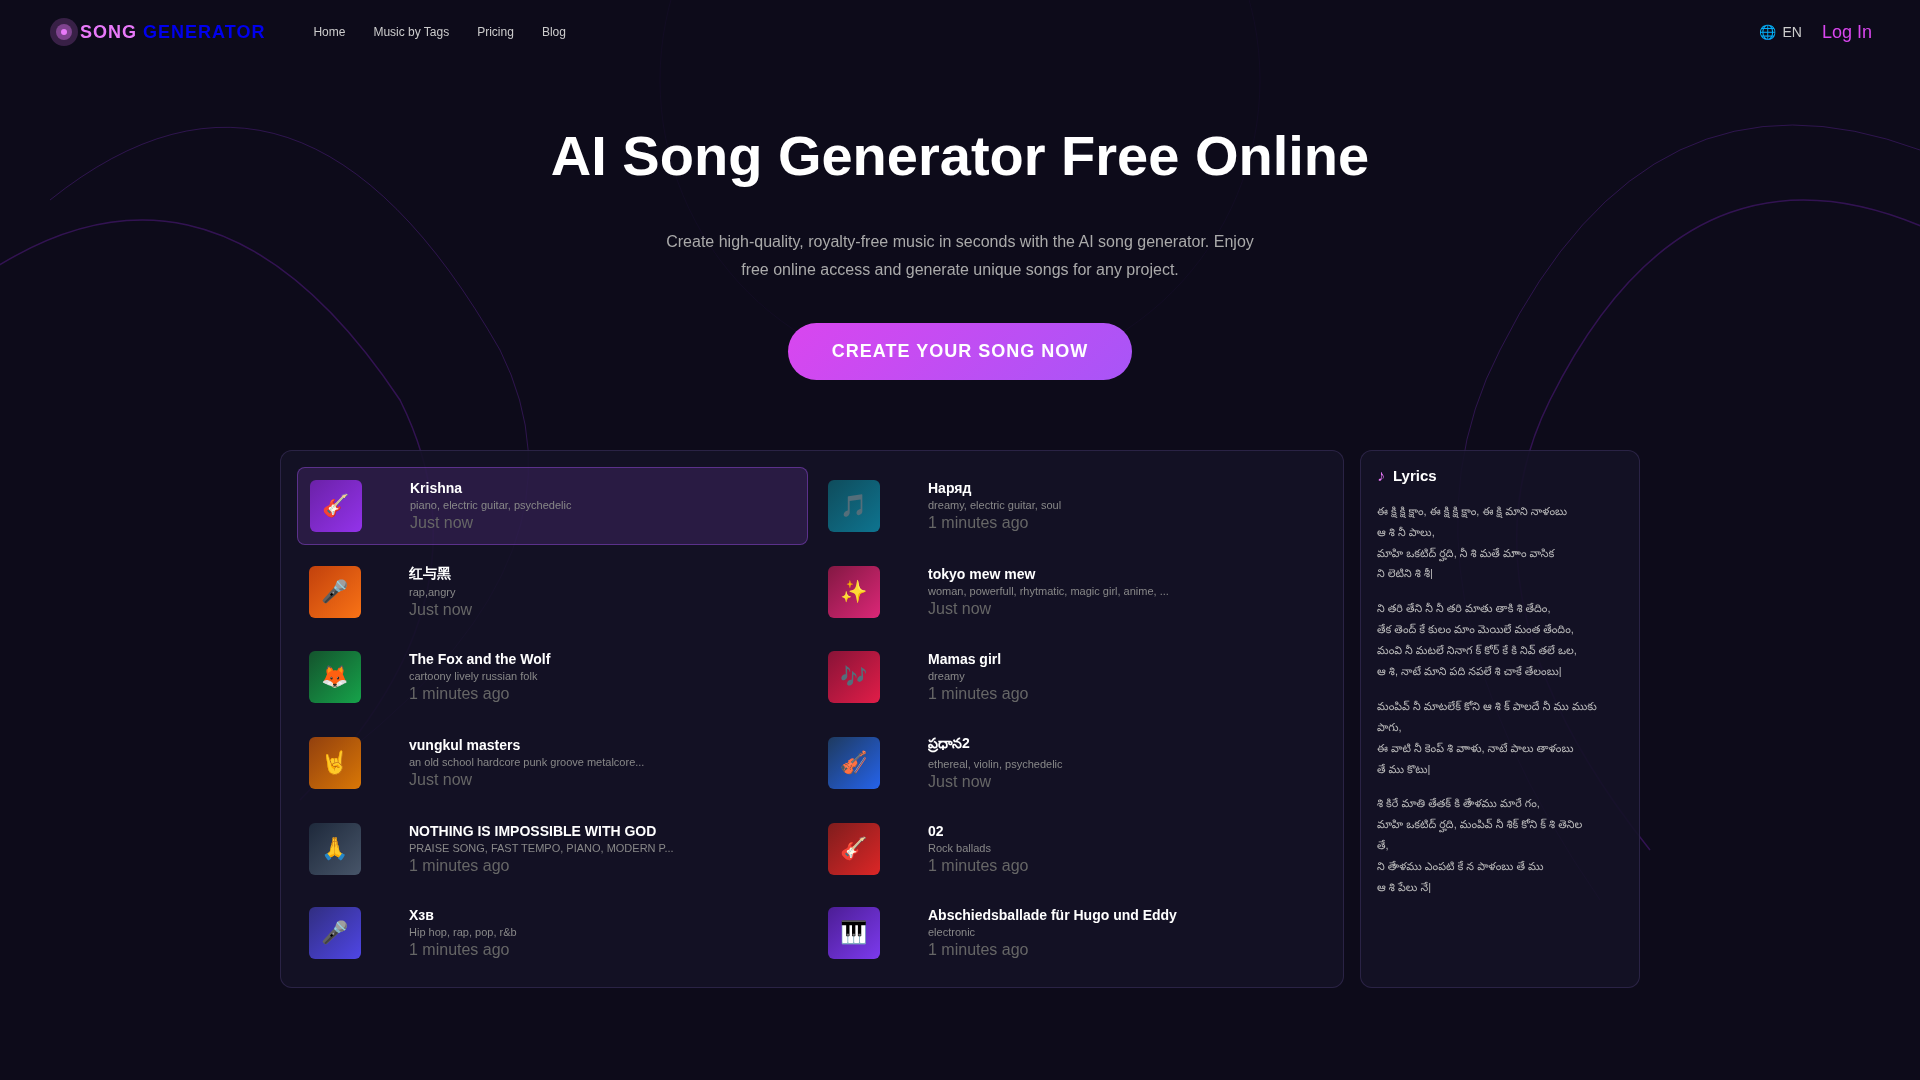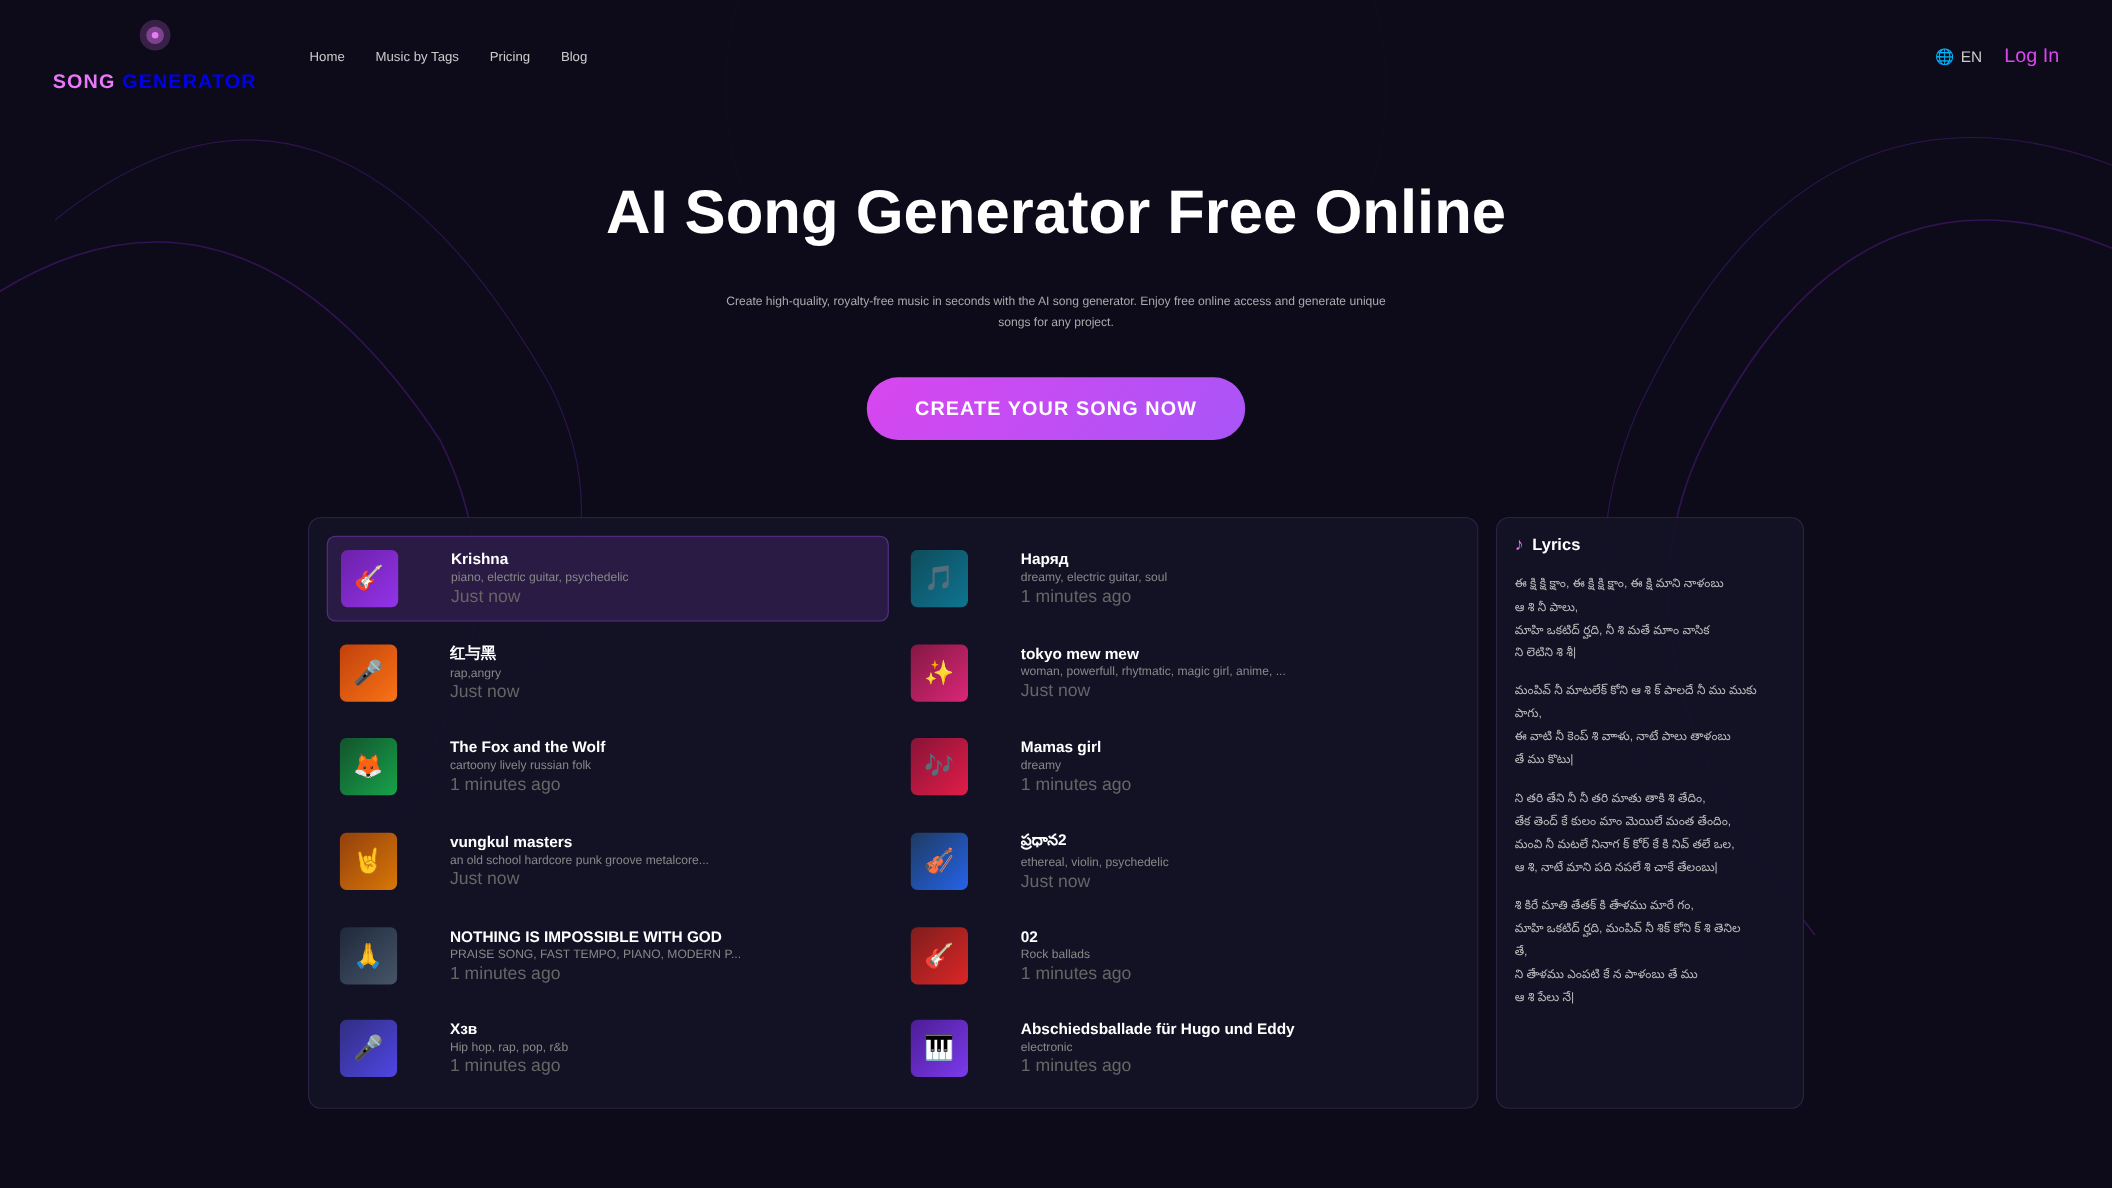--- a/index.html
+++ b/index.html
@@ -28,23 +28,22 @@
       z-index: 10;
       display: flex;
       align-items: center;
       padding: 16px 48px;
       gap: 32px;
     }
 
     .logo {
       display: flex;
       align-items: center;
-      gap: 16px;
+      gap: 0;
       text-decoration: none;
-      flex-direction: column;
     }
 
     .logo-icon {
       width: 32px;
       height: 32px;
     }
 
     .logo-text {
       font-size: 18px;
       font-weight: 700;
@@ -101,21 +100,21 @@
     }
 
     .hero h1 {
       font-size: 56px;
       font-weight: 800;
       margin-bottom: 40px;
       line-height: 1.15;
     }
 
     .hero p {
-      font-size: 11px;
+      font-size: 16px;
       color: #aaa;
       line-height: 1.7;
       max-width: 600px;
       margin: 16px auto 40px;
     }
 
     .cta-btn {
       background: linear-gradient(135deg, #d946ef, #a855f7);
       color: white;
       border: none;
@@ -444,28 +443,28 @@
     <div class="lyrics-header">
       <span class="music-note">♪</span>
       <span>Lyrics</span>
     </div>
     <div class="lyrics-content" id="lyrics-content">
 
     <p style="white-space: pre-line;">ఈ క్షి క్షి క్షాం, ఈ క్షి క్షి క్షాం, ఈ క్షి మాని నాళంబు
 ఆ శి నీ పాలు,
 మాహి ఒకటిద్ ర్హది, నీ శి మతే మాాం వాసిక
 ని లెటిని శి శీ|</p>
+        <p style="white-space: pre-line;">ని తరి తేని నీ నీ తరి మాతు తాకి శి తేదిం,
+తేక తెంద్ కే కులం మాం మెయిలే మంత తేందిం,
+మంవి నీ మటలే నినాగ క్ కోర్ కే కి నివ్‌ తలే ఒల,
+ఆ శి, నాటే మాని పది నపలే శి చాకే తేలంబు|</p>
         <p style="white-space: pre-line;">మంపివ్ నీ మాటలేక్ కోని ఆ శి క్ పాలదే నీ ము ముకు
 పాగు,
 ఈ వాటి నీ కెంప్ శి వాాళు, నాటే పాలు తాళంబు
 తే ము కొటు|</p>
-        <p style="white-space: pre-line;">ని తరి తేని నీ నీ తరి మాతు తాకి శి తేదిం,
-తేక తెంద్ కే కులం మాం మెయిలే మంత తేందిం,
-మంవి నీ మటలే నినాగ క్ కోర్ కే కి నివ్‌ తలే ఒల,
-ఆ శి, నాటే మాని పది నపలే శి చాకే తేలంబు|</p>
         <p style="white-space: pre-line;">శి కిరే మాతి తేతక్ కి తేాళము మారే గం,
 మాహి ఒకటిద్ ర్హది, మంపివ్ నీ శిక్ కోని క్ శి తెనిల
 తే,
 ని తేాళము ఎంపటి కే న పాళంబు తే ము
 ఆ శి పేలు నే|</p>
       </div>
   </div>
 
 </div>
 

